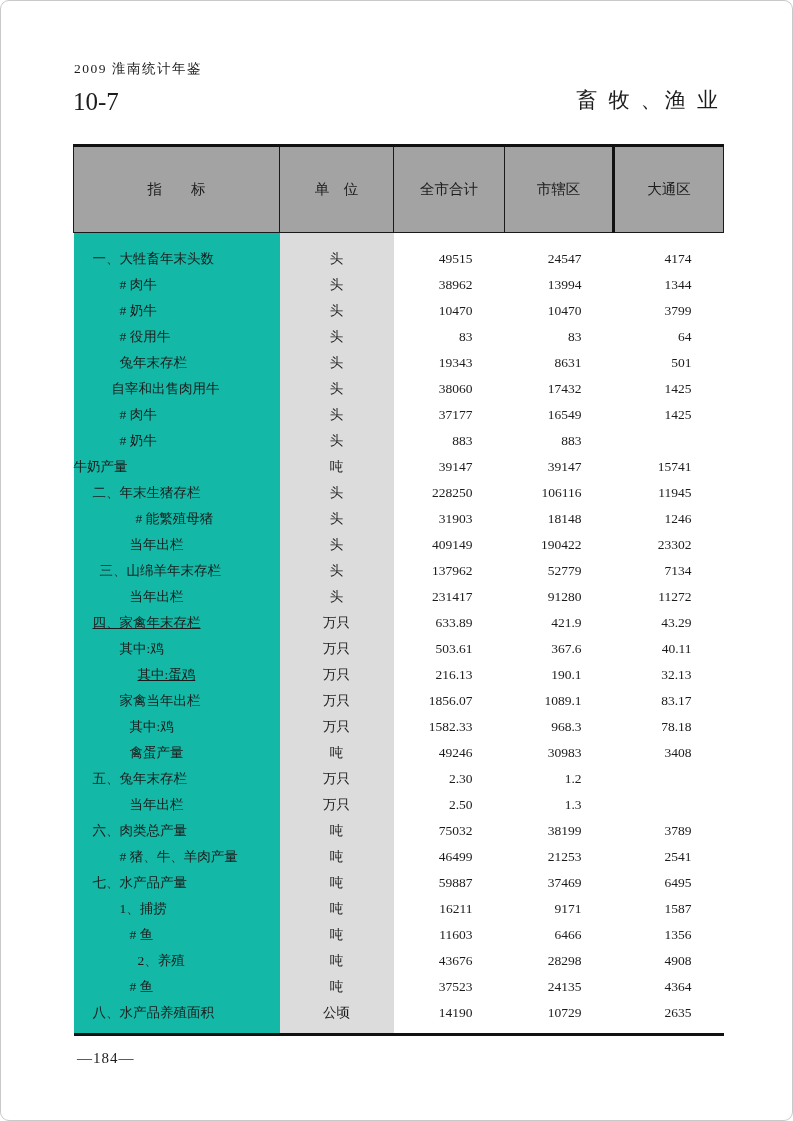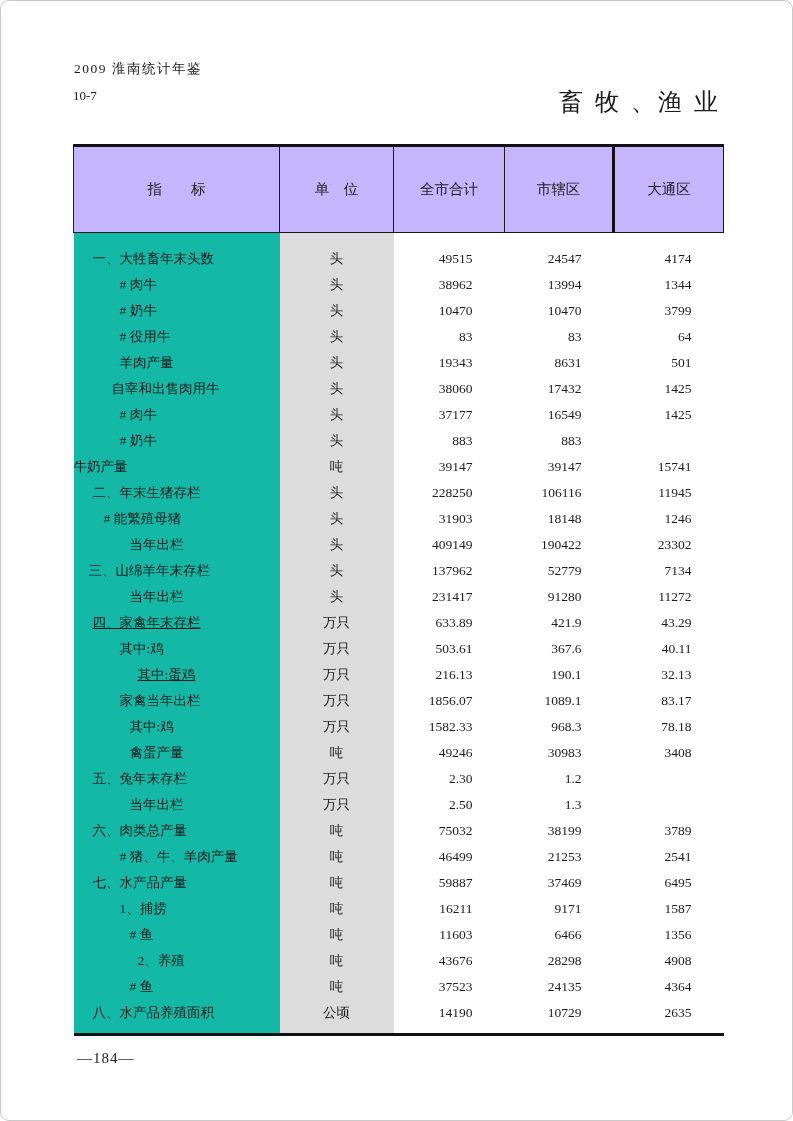--- a/index.html
+++ b/index.html
@@ -23,46 +23,46 @@
     position: absolute;
     left: 73px;
     top: 59px;
     font-size: 13.5px;
     letter-spacing: 1.5px;
   }
   .table-number {
     position: absolute;
     left: 72px;
     top: 87px;
-    font-size: 13px;
+    font-size: 25px;
   }
   .table-title {
     position: absolute;
     right: 71px;
     top: 85px;
-    font-size: 24px;
+    font-size: 21px;
     letter-spacing: 3px;
   }
   table.stat-table {
     position: absolute;
     left: 72px;
     top: 143px;
     width: 650px;
     border-collapse: collapse;
     table-layout: fixed;
     border-top: 3px solid #111;
     border-bottom: 3px solid #111;
   }
   .stat-table col.col-indicator { width: 206px; }
   .stat-table col.col-unit      { width: 114px; }
   .stat-table col.col-total     { width: 111px; }
   .stat-table col.col-urban     { width: 109px; }
   .stat-table col.col-datong    { width: 110px; }
   .stat-table thead th {
-    background: #c4b5fd;
+    background: #a3a3a3;
     border: 1.5px solid #1a1a1a;
     height: 85px;
     font-weight: normal;
     font-size: 14.5px;
     text-align: center;
     vertical-align: middle;
     padding: 0;
   }
   .stat-table thead th.thick-left {
     border-left: 3px solid #111;
@@ -152,21 +152,21 @@
           <td class="c-num">3799</td>
         </tr>
         <tr>
           <td class="c-label" style="padding-left: 46px;"># 役用牛</td>
           <td class="c-unit">头</td>
           <td class="c-num">83</td>
           <td class="c-num">83</td>
           <td class="c-num">64</td>
         </tr>
         <tr>
-          <td class="c-label" style="padding-left: 46px;">羊肉产量</td>
+          <td class="c-label" style="padding-left: 46px;">兔年末存栏</td>
           <td class="c-unit">头</td>
           <td class="c-num">19343</td>
           <td class="c-num">8631</td>
           <td class="c-num">501</td>
         </tr>
         <tr>
           <td class="c-label" style="padding-left: 38px;">自宰和出售肉用牛</td>
           <td class="c-unit">头</td>
           <td class="c-num">38060</td>
           <td class="c-num">17432</td>
@@ -194,35 +194,35 @@
           <td class="c-num">15741</td>
         </tr>
         <tr>
           <td class="c-label" style="padding-left: 19px;">二、年末生猪存栏</td>
           <td class="c-unit">头</td>
           <td class="c-num">228250</td>
           <td class="c-num">106116</td>
           <td class="c-num">11945</td>
         </tr>
         <tr>
-          <td class="c-label" style="padding-left: 30px;"># 能繁殖母猪</td>
+          <td class="c-label" style="padding-left: 62px;"># 能繁殖母猪</td>
           <td class="c-unit">头</td>
           <td class="c-num">31903</td>
           <td class="c-num">18148</td>
           <td class="c-num">1246</td>
         </tr>
         <tr>
           <td class="c-label" style="padding-left: 56px;">当年出栏</td>
           <td class="c-unit">头</td>
           <td class="c-num">409149</td>
           <td class="c-num">190422</td>
           <td class="c-num">23302</td>
         </tr>
         <tr>
-          <td class="c-label" style="padding-left: 15px;">三、山绵羊年末存栏</td>
+          <td class="c-label" style="padding-left: 26px;">三、山绵羊年末存栏</td>
           <td class="c-unit">头</td>
           <td class="c-num">137962</td>
           <td class="c-num">52779</td>
           <td class="c-num">7134</td>
         </tr>
         <tr>
           <td class="c-label" style="padding-left: 56px;">当年出栏</td>
           <td class="c-unit">头</td>
           <td class="c-num">231417</td>
           <td class="c-num">91280</td>

